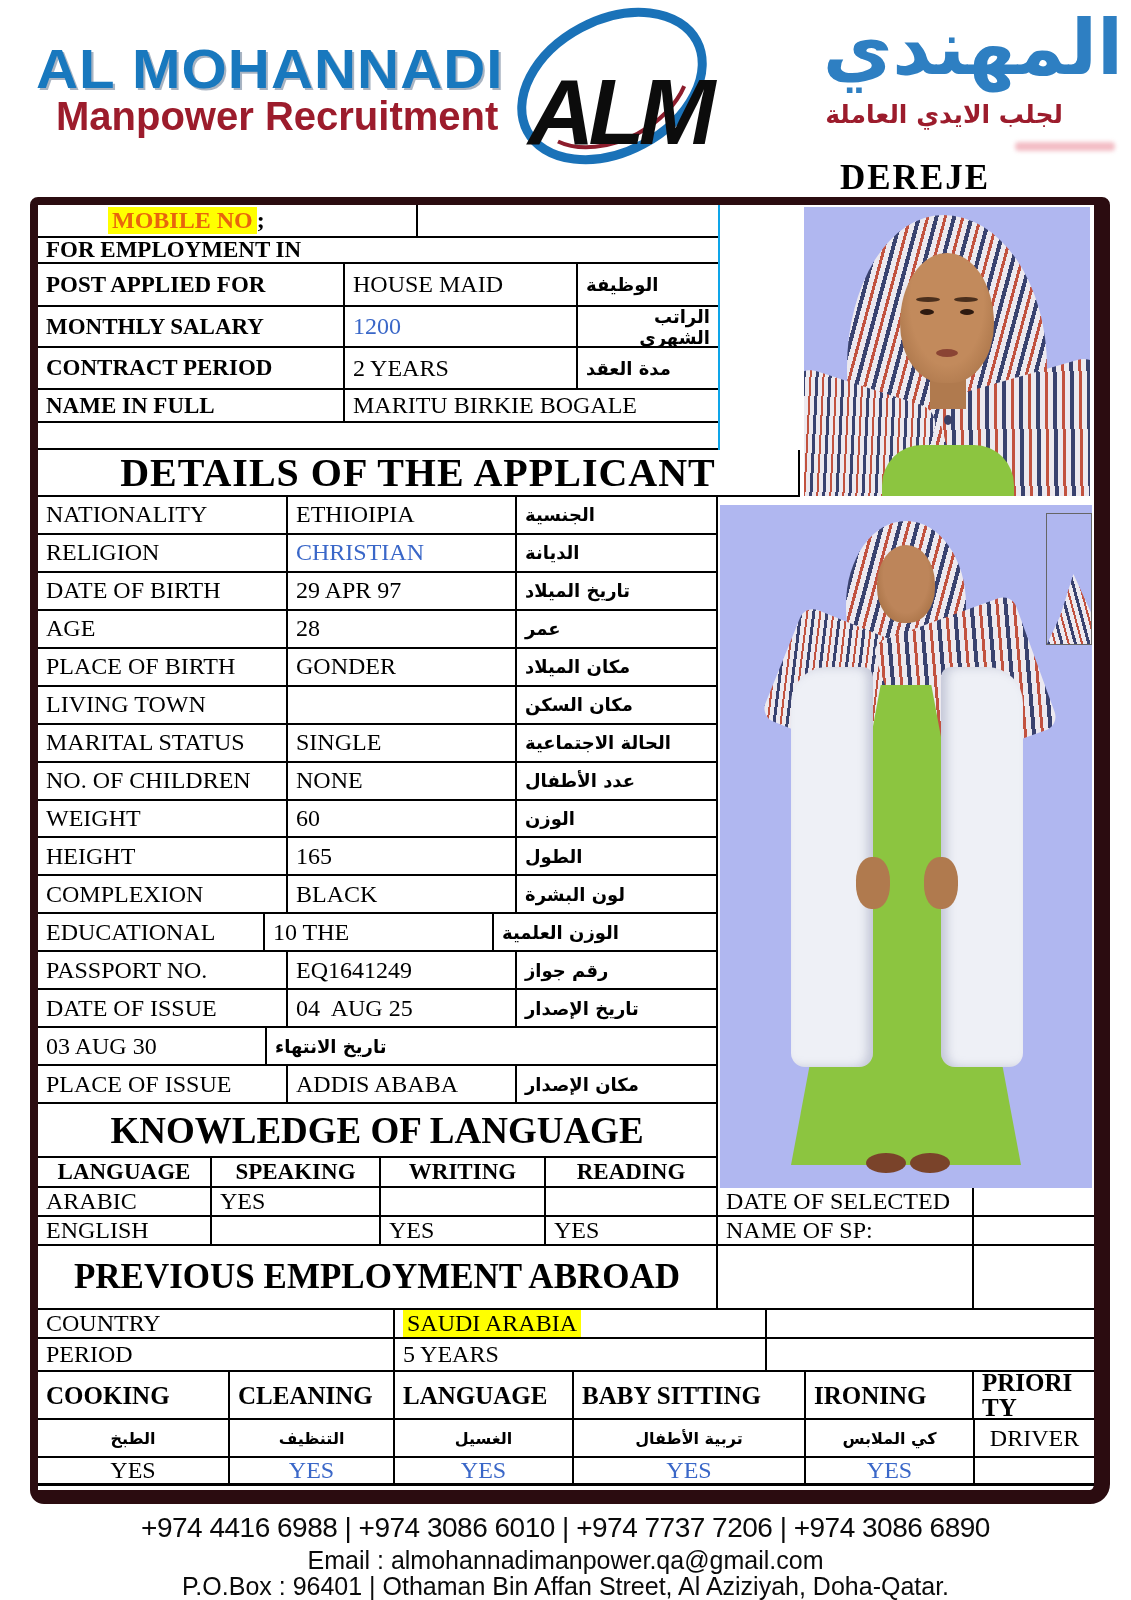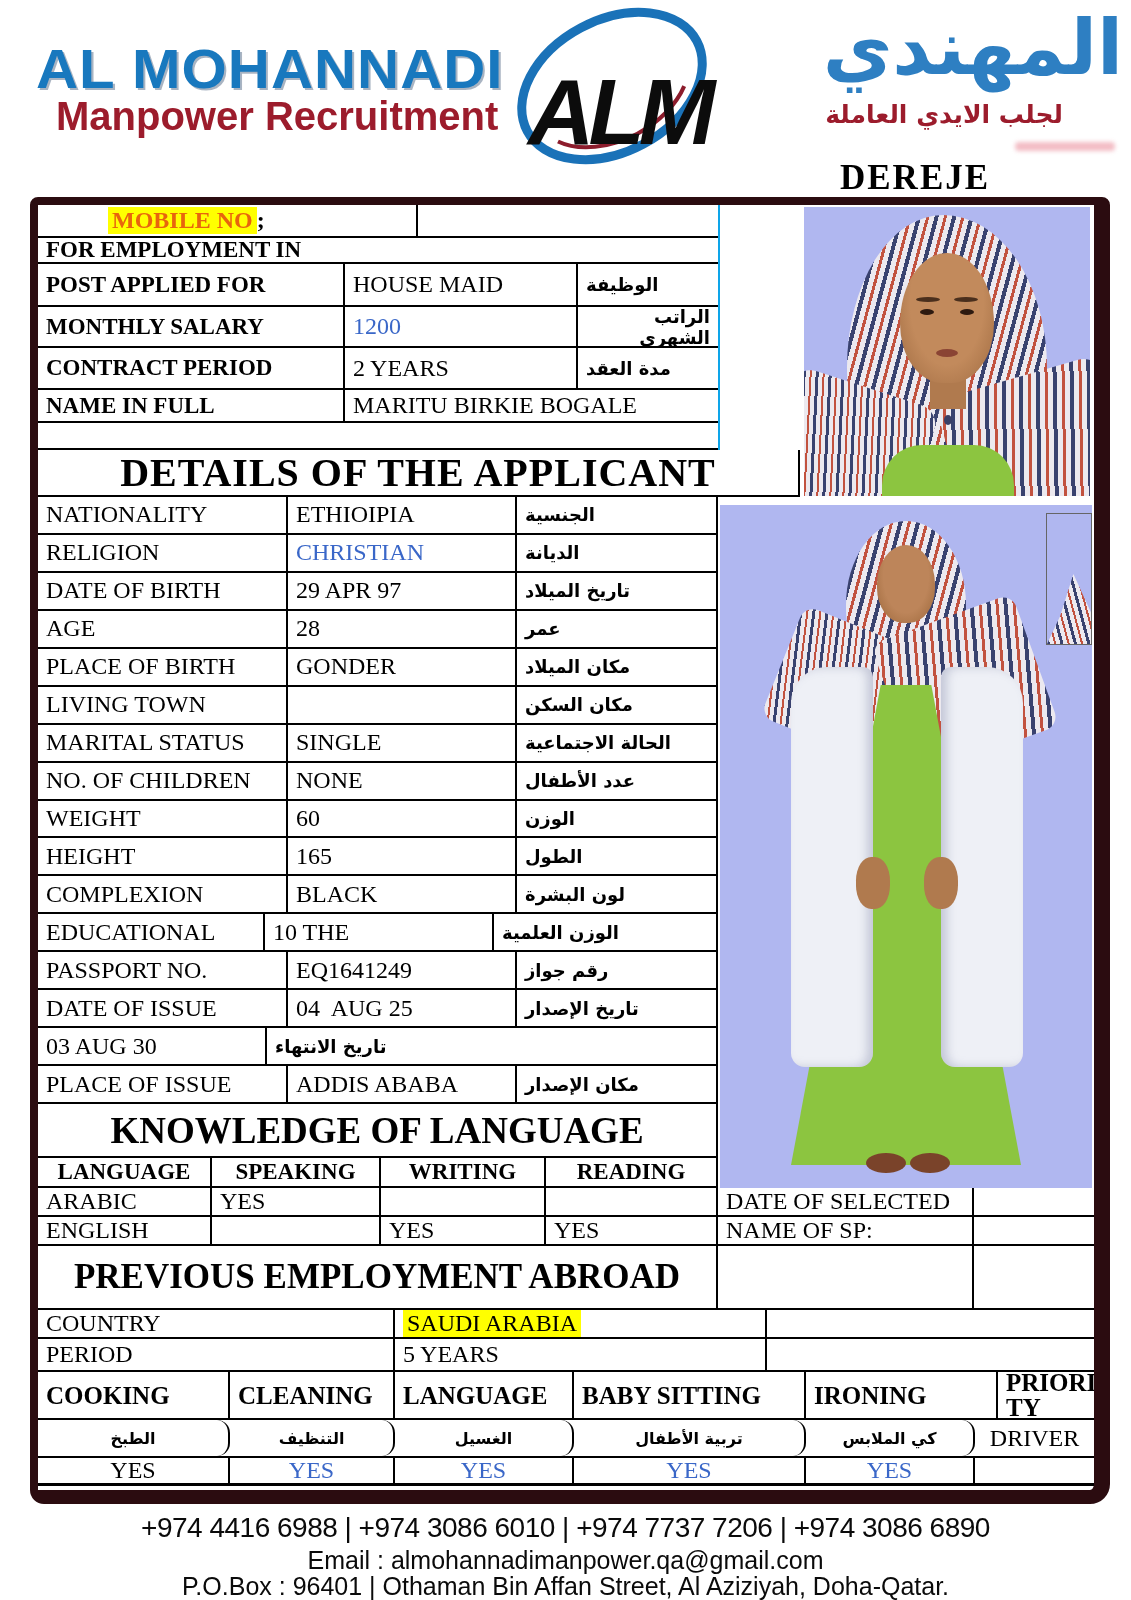--- a/index.html
+++ b/index.html
@@ -43,21 +43,21 @@
       display:flex;align-items:center;justify-content:center;font-weight:bold;background:#fff;}
   .details-table{position:absolute;left:38px;top:497px;width:680px;height:607px;display:flex;
       flex-direction:column;box-sizing:border-box;border-right:2px solid #000;}
   .details-table .row{flex:1;}
   .lang-head,.lang-row{position:absolute;left:38px;width:680px;box-sizing:border-box;border-right:2px solid #000;}
   .rside{position:absolute;left:718px;width:376px;box-sizing:border-box;}
   .country-rows{position:absolute;left:38px;width:1056px;}
   .skills{position:absolute;left:38px;top:1372px;width:1056px;}
   .skills .row{border-bottom:2px solid #000000;}
   .sk-h{font-size:25px;font-weight:bold;justify-content:flex-start;line-height:1.0;}
-  .sk-ar{justify-content:center;font-size:16px;border-radius:13px;}
+  .sk-ar{justify-content:center;font-size:16px;}
   .sk-yes{justify-content:center;font-size:24px;}
   
   .photo{position:absolute;background:var(--photo_bg);overflow:hidden;}
   .portrait{left:804px;top:207px;width:286px;height:289px;}
   .fullbody{left:720px;top:505px;width:372px;height:683px;}
   .stripes{background:repeating-linear-gradient(105deg,#39426f 0 4px,#ece9ef 4px 9px,#c2523f 9px 12px,#ece9ef 12px 17px);}
   .stripes2{background:repeating-linear-gradient(75deg,#39426f 0 3px,#ece9ef 3px 7px,#c2523f 7px 9px,#ece9ef 9px 13px);}
   .p-hood{position:absolute;left:43px;top:8px;width:200px;height:272px;
       border-radius:48% 52% 45% 45%/56% 56% 42% 42%;}
   .p-drape-l{position:absolute;left:-30px;top:178px;width:150px;height:130px;transform:rotate(18deg);border-radius:20px;}
@@ -408,21 +408,21 @@
         </div>
       <div class="c sk-h" style="width:165px">
           <span>CLEANING</span>
         </div>
       <div class="c sk-h" style="width:179px">
           <span>LANGUAGE</span>
         </div>
       <div class="c sk-h" style="width:232px">
           <span>BABY SITTING</span>
         </div>
-      <div class="c sk-h" style="width:192px">
+      <div class="c sk-h" style="width:168px">
           <span>IRONING</span>
         </div>
       <div class="c sk-h last" style="flex:1">
           <span>PRIORI TY</span>
         </div>
     </div>
     <div class="row" style="height:38px">
       <div class="c ar sk-ar" style="width:192px">الطبخ</div>
       <div class="c ar sk-ar" style="width:165px">التنظيف</div>
       <div class="c ar sk-ar" style="width:179px">الغسيل</div>

